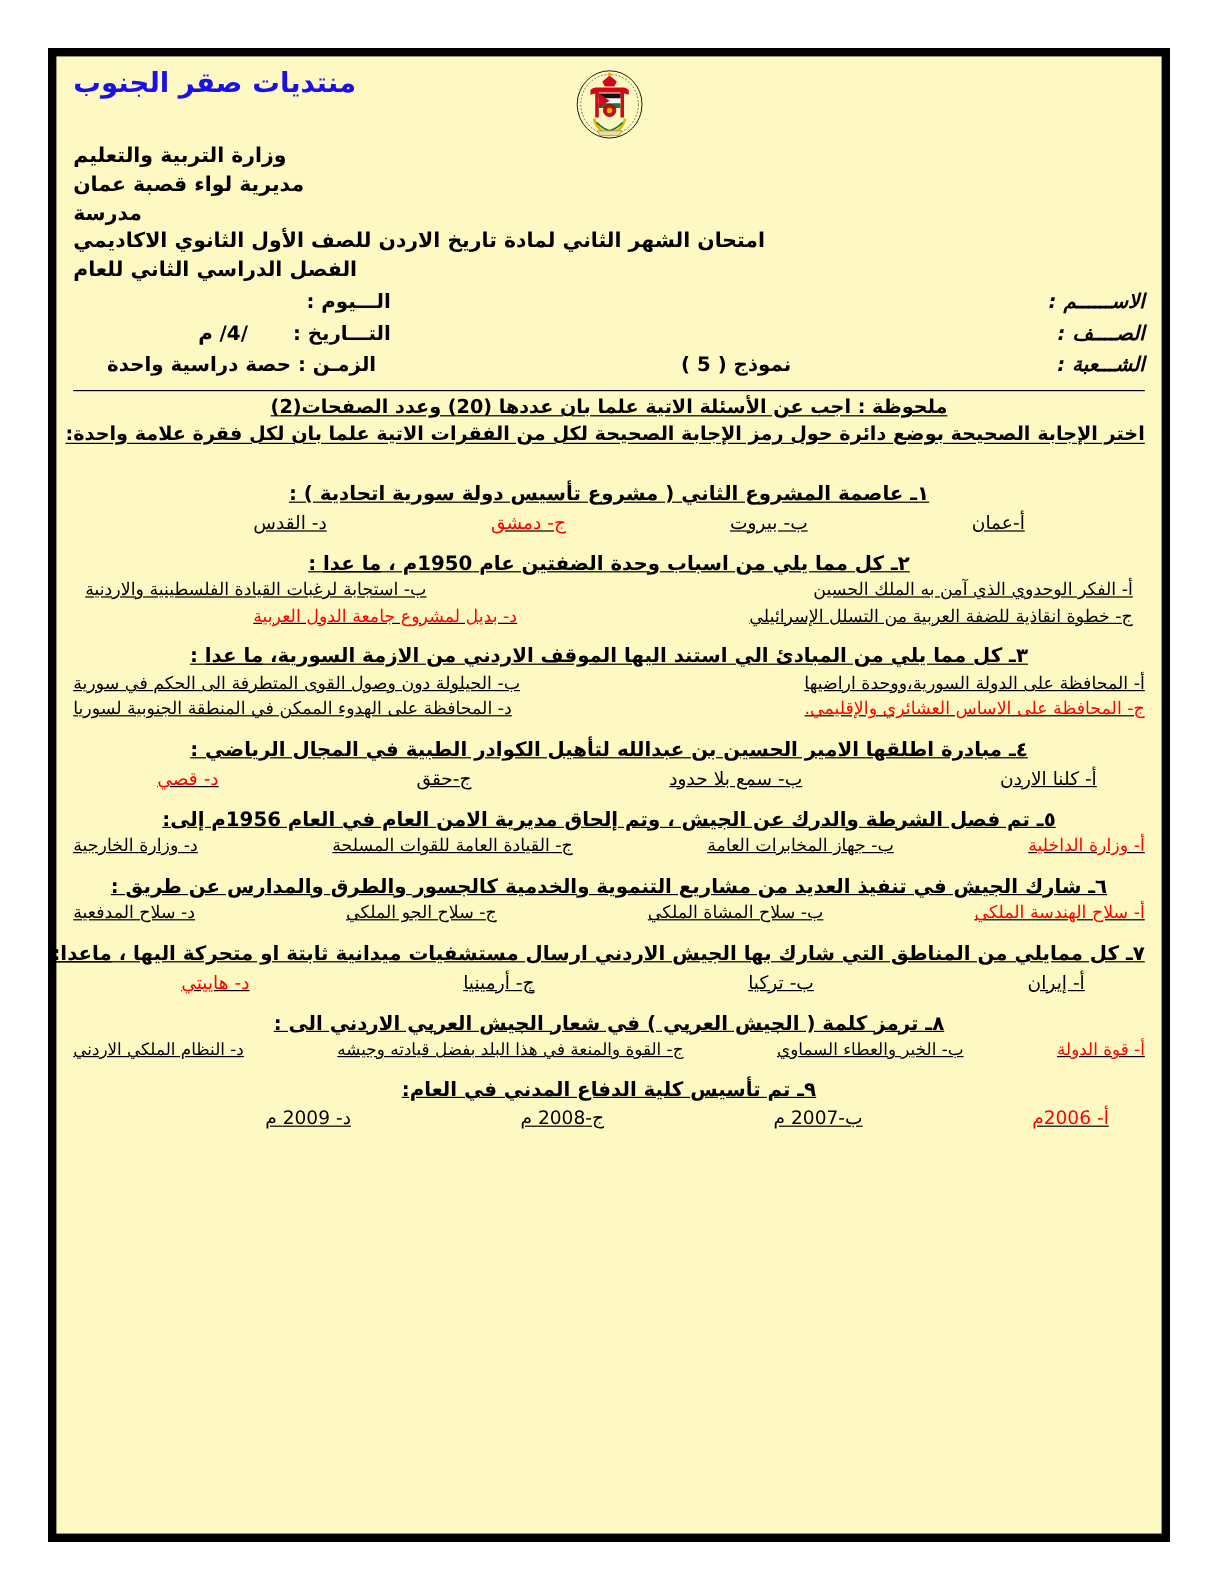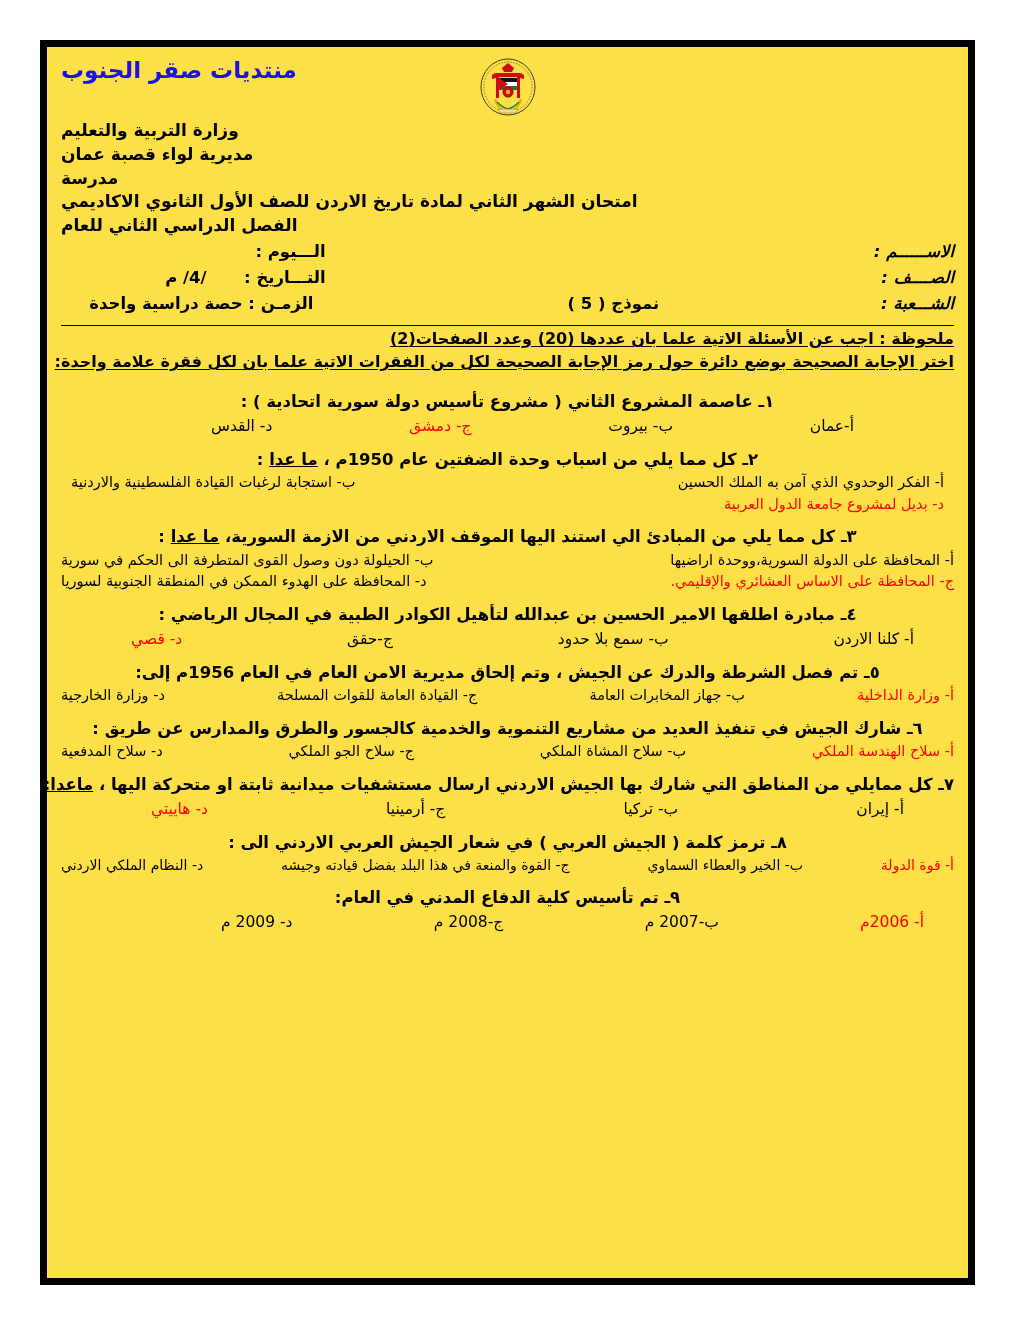--- a/index.html
+++ b/index.html
@@ -18,21 +18,21 @@
 
   
   #page-frame {
     position: absolute;
     left: 40px;
     top: 40px;
     width: 935px;
     height: 1245px;
     border: 7px solid #000000;
     box-sizing: border-box;
-    background: #fde047;
+    background: #fef9c3;
   }
   #page-inner {
     position: absolute;
     left: 0; top: 0; right: 0; bottom: 0;
     padding: 6px 14px 0 14px;
     box-sizing: border-box;
     direction: rtl;
   }
 
   
@@ -106,34 +106,36 @@
 
   
   .hr-thin {
     border: 0;
     border-top: 1.6px solid #000;
     margin: 3px 0 0 0;
   }
   .note-line {
     font-size: 16px;
     font-weight: bold;
+    text-align: center;
     padding: 3px 0 1px 0;
     white-space: nowrap;
   }
   .note-line u, .u {
     text-decoration: underline;
     text-underline-offset: 2px;
   }
   .note-line.left-al {
     text-align: right;
   }
 
   
   .questions {
-    margin-top: 20px;
+    margin-top: 30px;
+    text-decoration: underline;
   }
   .q-block {
     margin-bottom: 13px;
   }
   .q-stem {
     font-size: 16.5px;
     font-weight: bold;
     text-align: center;
     white-space: nowrap;
     line-height: 1.25;
@@ -244,20 +246,21 @@
         </div>
       </div>
 
       <div class="q-block opts-2line">
         <div class="q-stem"><span>٢ـ كل مما يلي من اسباب وحدة الضفتين عام 1950م ، </span><u>ما عدا</u><span>  :</span></div>
         <div class="q-opts tight" style="padding:0 10px 0 10px;">
           <span class="opt">أ- الفكر الوحدوي الذي آمن به الملك الحسين</span>
           <span class="opt">ب- استجابة لرغبات القيادة الفلسطينية والاردنية</span>
         </div>
         <div class="q-opts tight" style="padding:0 10px 0 150px;">
+          <span class="opt">ج- خطوة انقاذية للضفة العربية من التسلل الإسرائيلي</span>
           <span class="opt ans">د- بديل لمشروع جامعة الدول العربية</span>
         </div>
       </div>
 
       <div class="q-block opts-2line">
         <div class="q-stem"><span>٣ـ كل مما يلي من المبادئ الي استند اليها الموقف الاردني من الازمة السورية، </span><u>ما عدا</u><span> :</span></div>
         <div class="q-opts tight" style="padding:0 0 0 0;">
           <span class="opt">أ- المحافظة على الدولة السورية،ووحدة اراضيها</span>
           <span class="opt">ب- الحيلولة  دون وصول القوى المتطرفة الى الحكم في سورية</span>
         </div>

